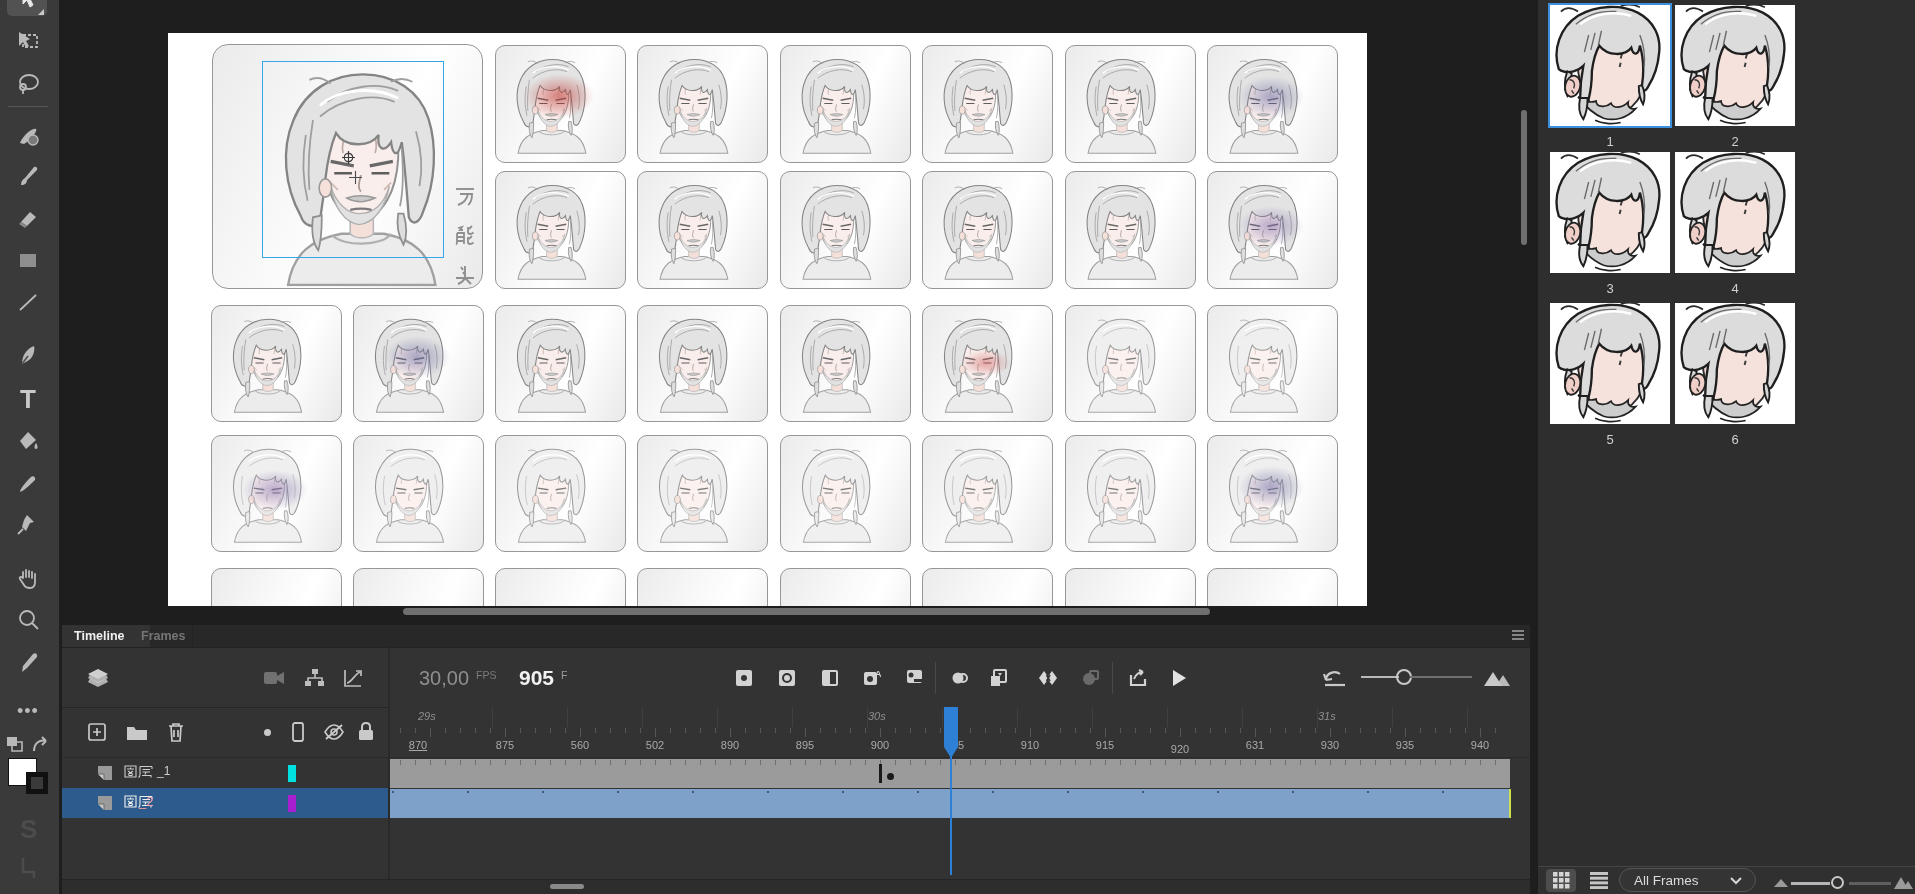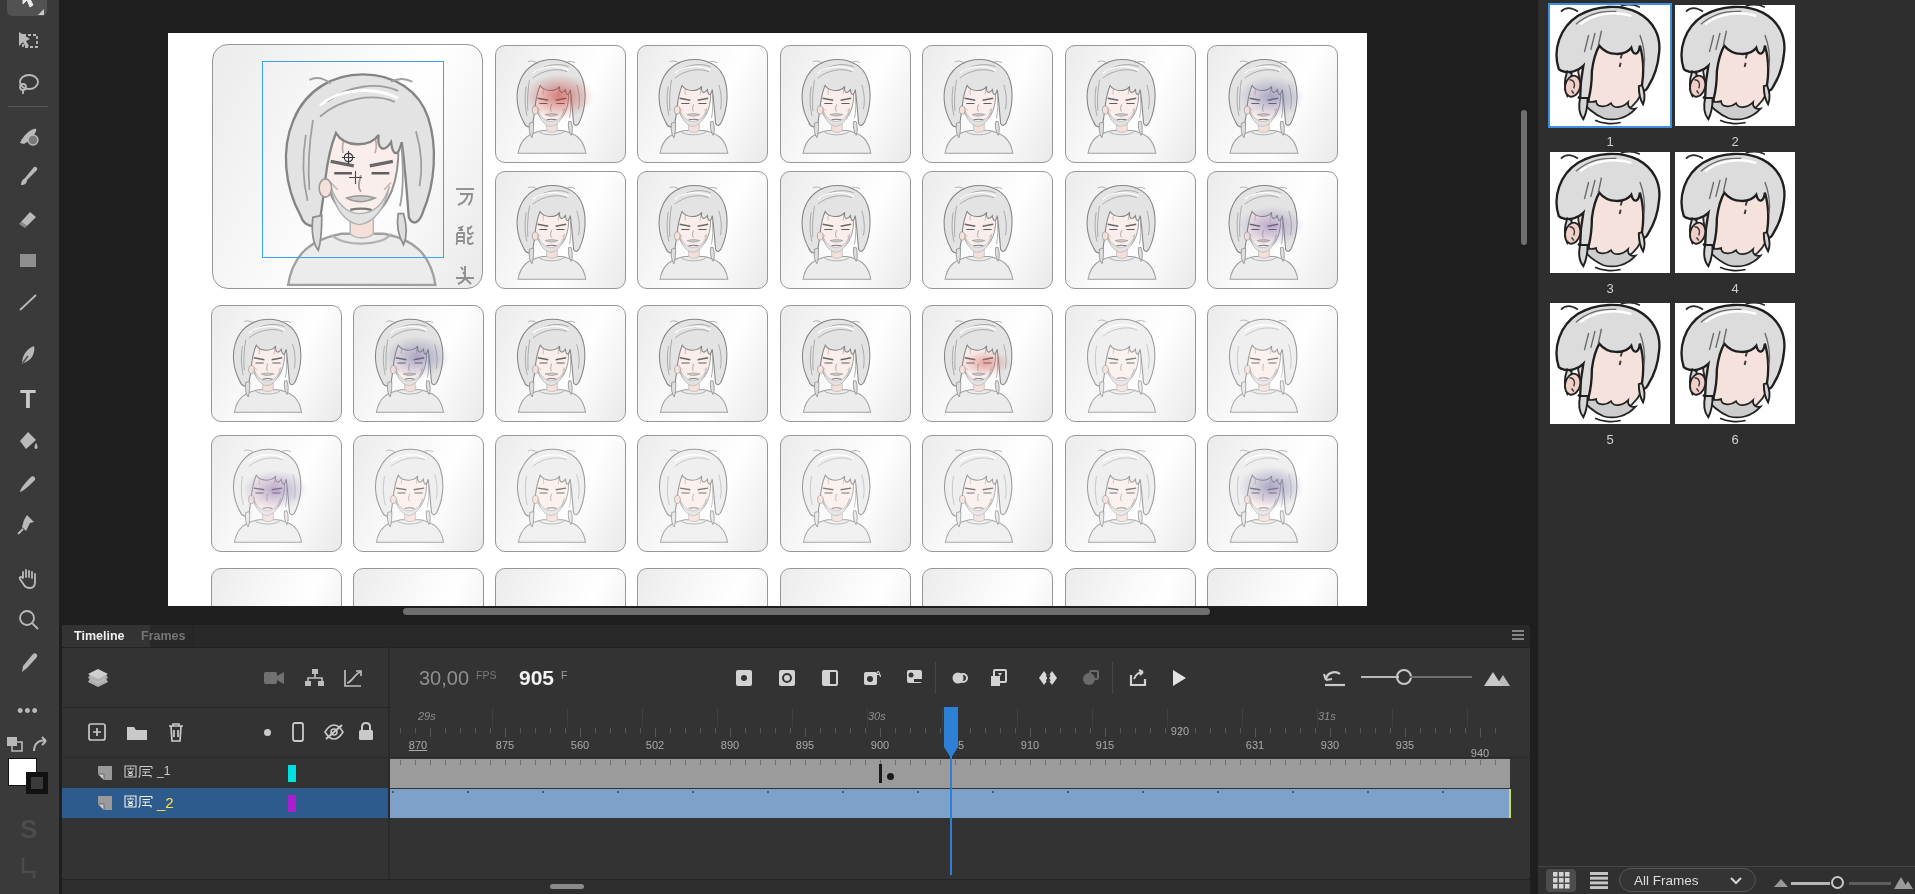--- a/index.html
+++ b/index.html
@@ -572,25 +572,25 @@
 <div class="fnum" style="left:336px;top:114px;text-decoration:underline;">870</div>
 <div class="fnum" style="left:423px;top:114px;">875</div>
 <div class="fnum" style="left:498px;top:114px;">560</div>
 <div class="fnum" style="left:573px;top:114px;">502</div>
 <div class="fnum" style="left:648px;top:114px;">890</div>
 <div class="fnum" style="left:723px;top:114px;">895</div>
 <div class="fnum" style="left:798px;top:114px;">900</div>
 <div class="fnum" style="left:873px;top:114px;">905</div>
 <div class="fnum" style="left:948px;top:114px;">910</div>
 <div class="fnum" style="left:1023px;top:114px;">915</div>
-<div class="fnum" style="left:1098px;top:100px;">920</div>
+<div class="fnum" style="left:1098px;top:118px;">920</div>
 <div class="fnum" style="left:1173px;top:114px;">631</div>
 <div class="fnum" style="left:1248px;top:114px;">930</div>
 <div class="fnum" style="left:1323px;top:114px;">935</div>
-<div class="fnum" style="left:1398px;top:114px;margin-top:8px;">940</div>
+<div class="fnum" style="left:1398px;top:114px;">940</div>
 <div class="abs" style="left:0;top:132px;width:1468px;height:1px;background:#2a2a2a"></div>
 <div class="abs" style="left:0;top:133px;width:326px;height:29px;background:#333"></div>
 <svg class="ic" style="left:34px;top:139px;width:18px;height:18px" viewBox="0 0 18 18">
       <path d="M2,2 L16,2 L16,16 L8,16 L2,10 Z" fill="#9a9a9a"></path>
       <path d="M2,10 L8,10 L8,16" fill="#c9c9c9" stroke="#6a6a6a"></path>
     </svg>
 <svg class="ic" style="left:62px;top:140px;width:30px;height:13px" viewBox="0 0 30 13" fill="none" stroke="#cccccc" stroke-width="1.1">
       <rect x="1" y="1" width="11" height="11"></rect>
       <path d="M3,4 L10,4 M6.5,2.5 L6.5,4 M4,6 L9,9.5 M9,6 L4,9.5 M4.5,10.5 L8.5,10.5"></path>
       <path d="M16,1.5 L28,1.5 M16,1.5 L16,9 C16,11 15.5,12 14.5,12.5 M28,1.5 L28,4 M18.5,4.5 L26,4.5 M18.5,7 L26,7 M22,7 L21,9.5 M18,10.5 L27,10.5 L27,12.5"></path>
@@ -600,21 +600,21 @@
 <div class="abs" style="left:0;top:163px;width:326px;height:30px;background:#2d5b8d"></div>
 <svg class="ic" style="left:34px;top:169px;width:18px;height:18px" viewBox="0 0 18 18">
       <path d="M2,2 L16,2 L16,16 L8,16 L2,10 Z" fill="#9a9a9a"></path>
       <path d="M2,10 L8,10 L8,16" fill="#c9c9c9" stroke="#6a6a6a"></path>
     </svg>
 <svg class="ic" style="left:62px;top:170px;width:30px;height:13px" viewBox="0 0 30 13" fill="none" stroke="#f0f0f0" stroke-width="1.1">
       <rect x="1" y="1" width="11" height="11"></rect>
       <path d="M3,4 L10,4 M6.5,2.5 L6.5,4 M4,6 L9,9.5 M9,6 L4,9.5 M4.5,10.5 L8.5,10.5"></path>
       <path d="M16,1.5 L28,1.5 M16,1.5 L16,9 C16,11 15.5,12 14.5,12.5 M28,1.5 L28,4 M18.5,4.5 L26,4.5 M18.5,7 L26,7 M22,7 L21,9.5 M18,10.5 L27,10.5 L27,12.5"></path>
     </svg>
-    <div class="abs" style="left:95px;top:169px;font-size:15px;color:#fde047">_2</div>
+    <div class="abs" style="left:77px;top:169px;font-size:13px;color:#fca5a5">_2</div>
 <div class="abs" style="left:226px;top:170px;width:8px;height:17px;background:#a81fd0"></div>
 <div class="abs" style="left:328px;top:134px;width:1120px;height:29px;background:#9b9b9b"></div>
 <div class="abs" style="left:328px;top:164px;width:1120px;height:29px;background:#7da1c8"></div>
 <div class="abs" style="left:1447px;top:164px;width:2px;height:29px;background:#cbe04a"></div>
 <div style="position:absolute;left:338px;top:135px;width:1px;height:5px;background:#6e6e6e"></div>
 <div style="position:absolute;left:353px;top:135px;width:1px;height:5px;background:#6e6e6e"></div>
 <div style="position:absolute;left:368px;top:135px;width:1px;height:5px;background:#6e6e6e"></div>
 <div style="position:absolute;left:383px;top:135px;width:1px;height:5px;background:#6e6e6e"></div>
 <div style="position:absolute;left:398px;top:135px;width:1px;height:5px;background:#6e6e6e"></div>
 <div style="position:absolute;left:413px;top:135px;width:1px;height:5px;background:#6e6e6e"></div>

